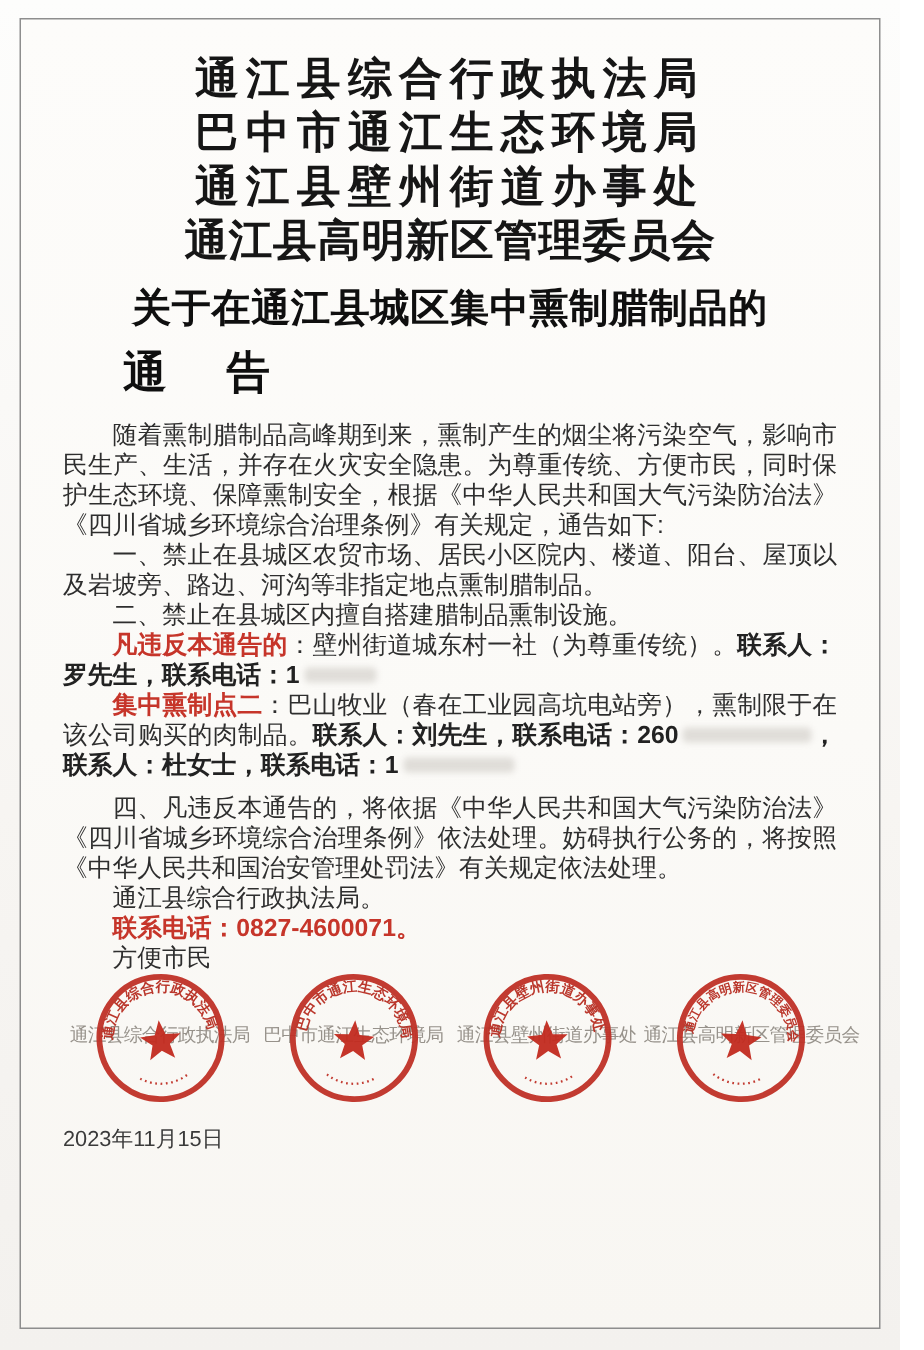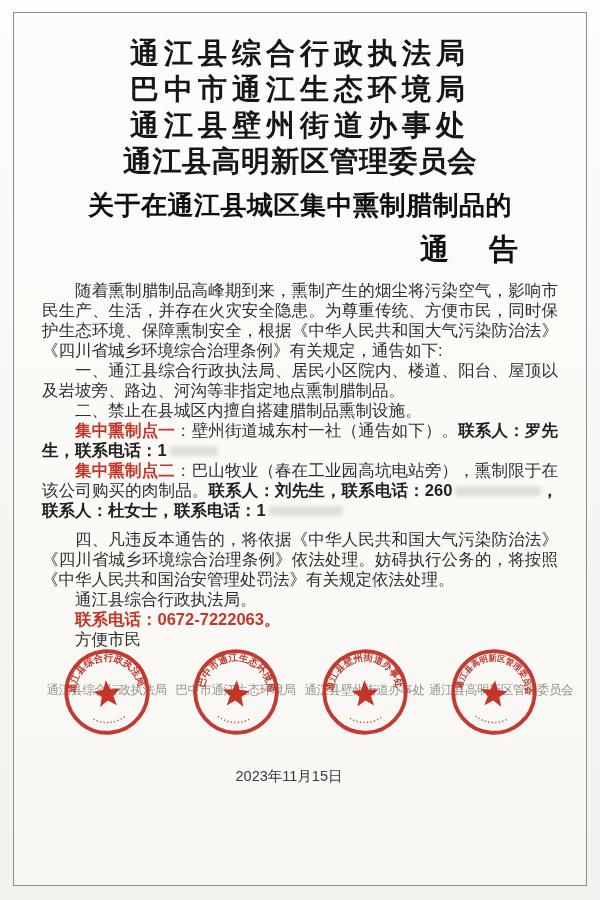--- a/index.html
+++ b/index.html
@@ -35,21 +35,21 @@
     text-align:center;
     font-family:"Liberation Serif","DejaVu Serif",serif;
     font-weight:bold;
     font-size:26px;line-height:44px;
     margin-top:5px;
     letter-spacing:0.5px;
     color:#0f0f0f;
     white-space:nowrap;
   }
   .title2{
-    text-align:right;
+    text-align:left;
     font-family:"Liberation Serif","DejaVu Serif",serif;
     font-weight:bold;
     font-size:29px;line-height:40px;
     letter-spacing:40px;text-indent:40px;
     margin:1px 0 11px 0;
     color:#0f0f0f;
   }
   .body p{
     margin:0;
     font-size:16.5px;
@@ -98,55 +98,55 @@
   .seal-svg svg{
     width:88px;height:88px;
     mix-blend-mode:multiply;
     opacity:0.95;
   }
   .seal-col:nth-child(1) svg{transform:rotate(-6deg);}
   .seal-col:nth-child(2) svg{transform:rotate(4deg);}
   .seal-col:nth-child(3) svg{transform:rotate(-3deg);}
   .seal-col:nth-child(4) svg{transform:rotate(5deg);}
   .date{
-    text-align:center;
+    text-align:left;
     padding-right:22px;
     font-size:14.5px;
     color:#3a3a3a;
-    margin-top:17px;
+    margin-top:0;
   }
 </style>
 </head>
 <body>
 
 <div class="photo">
   <div class="page">
 
     <div>
       <div class="issuer">通江县综合行政执法局</div>
       <div class="issuer">巴中市通江生态环境局</div>
       <div class="issuer">通江县壁州街道办事处</div>
       <div class="issuer tight">通江县高明新区管理委员会</div>
     </div>
 
     <div class="title1">关于在通江县城区集中熏制腊制品的</div>
     <div class="title2">通告</div>
 
     <div class="body">
       <p class="ind">随着熏制腊制品高峰期到来，熏制产生的烟尘将污染空气，影响市民生产、生活，并存在火灾安全隐患。为尊重传统、方便市民，同时保护生态环境、保障熏制安全，根据《中华人民共和国大气污染防治法》《四川省城乡环境综合治理条例》有关规定，通告如下:</p>
-      <p class="ind">一、通江县综合行政执法局、居民小区院内、楼道、阳台、屋顶以及岩坡旁、路边、河沟等非指定地点熏制腊制品。</p>
+      <p class="ind">一、禁止在县城区农贸市场、居民小区院内、楼道、阳台、屋顶以及岩坡旁、路边、河沟等非指定地点熏制腊制品。</p>
       <p class="ind">二、禁止在县城区内擅自搭建腊制品熏制设施。</p>
 
-      <p class="ind"><span class="red bold">集中熏制点一</span><span>：壁州街道城东村一社（通告如下）。</span><span class="bold">联系人：罗先生，联系电话：</span><span class="bold">1</span><span class="smudge w1"></span></p>
+      <p class="ind"><span class="red bold">凡违反本通告的</span><span>：壁州街道城东村一社（为尊重传统）。</span><span class="bold">联系人：罗先生，联系电话：</span><span class="bold">1</span><span class="smudge w1"></span></p>
 
       <p class="ind"><span class="red bold">集中熏制点二</span><span>：巴山牧业（春在工业园高坑电站旁），熏制限于在该公司购买的肉制品。</span><span class="bold">联系人：刘先生，联系电话：</span><span class="bold">260</span><span class="smudge w2"></span><span class="bold">，联系人：杜女士，联系电话：</span><span class="bold">1</span><span class="smudge w3"></span></p>
 
       <p class="ind gap">四、凡违反本通告的，将依据《中华人民共和国大气污染防治法》《四川省城乡环境综合治理条例》依法处理。妨碍执行公务的，将按照《中华人民共和国治安管理处罚法》有关规定依法处理。</p>
       <p class="ind">通江县综合行政执法局。</p>
-      <p class="ind"><span class="red bold">联系电话</span><span class="red bold">：0672-7222063。</span></p>
+      <p class="ind"><span class="red bold">联系电话</span><span class="red bold">：0827-4600071。</span></p>
       <p class="ind">方便市民</p>
     </div>
 
     <div class="seals">
       <div class="seal-col">
         <div class="seal-caption">通江县综合行政执法局</div>
         <div class="seal-svg"><svg viewBox="0 0 100 100" xmlns="http://www.w3.org/2000/svg">
               <defs>
                 <path id="sealarc0" d="M 15.5,63 A 36.5,36.5 0 1 1 84.5,63" fill="none"></path>
               </defs>

